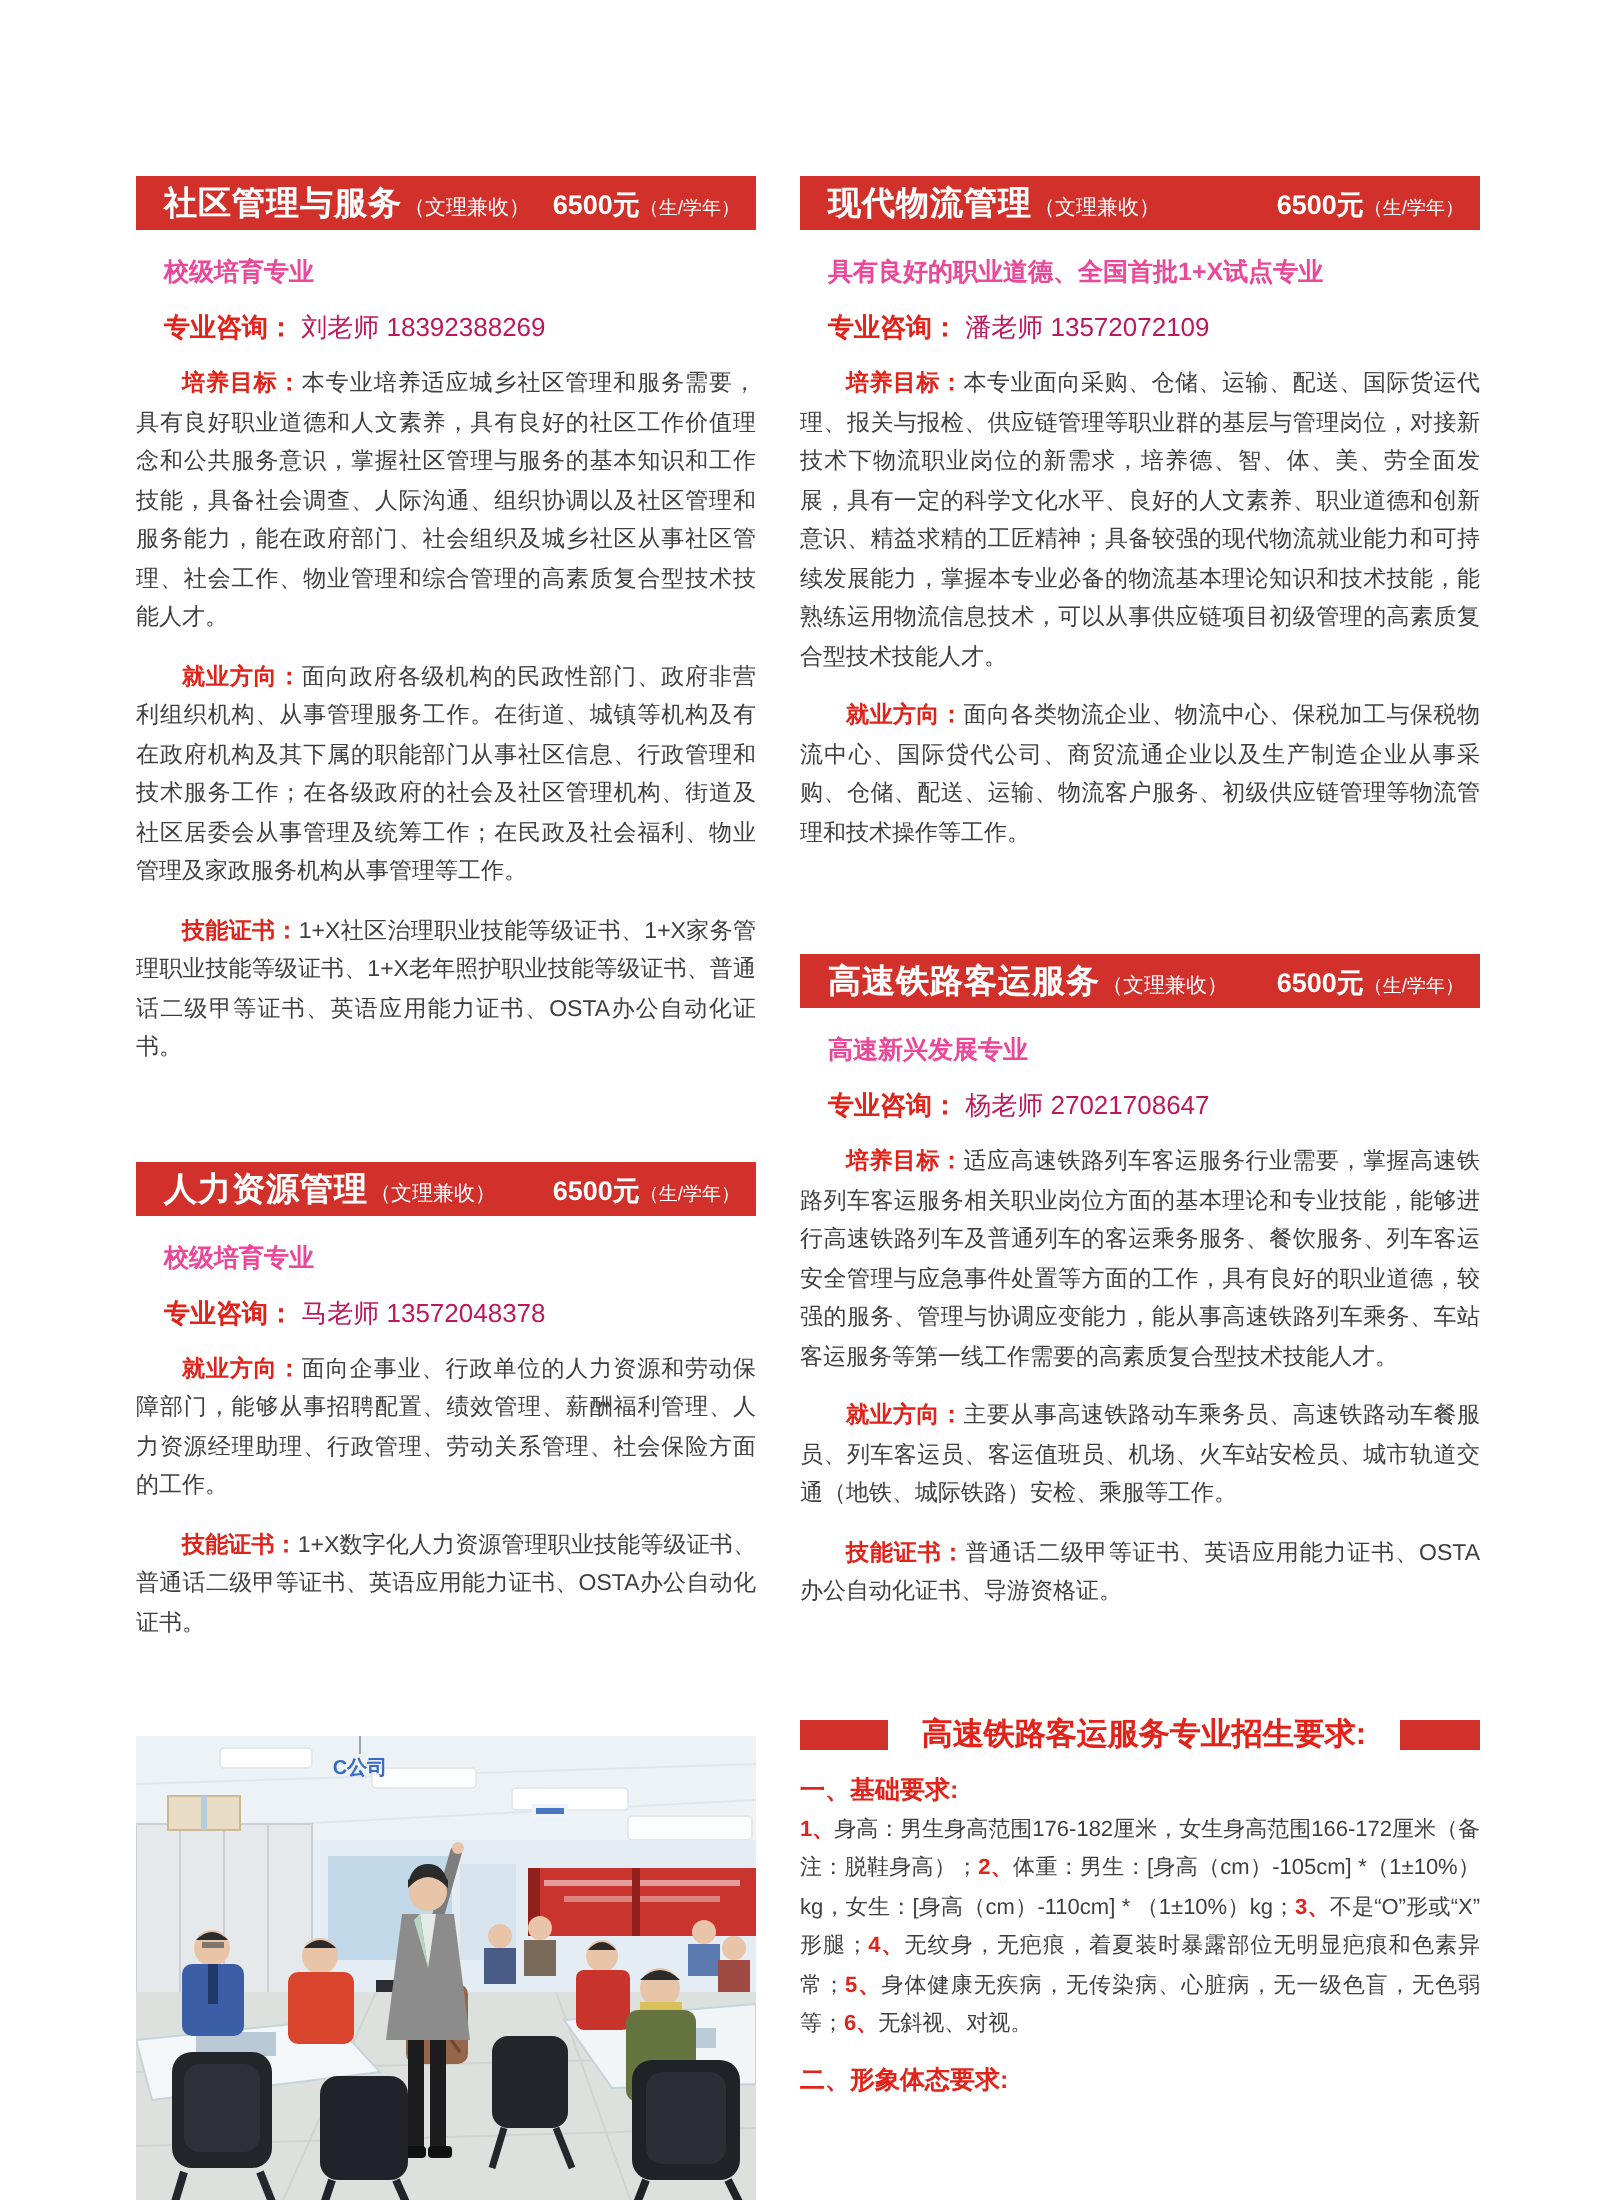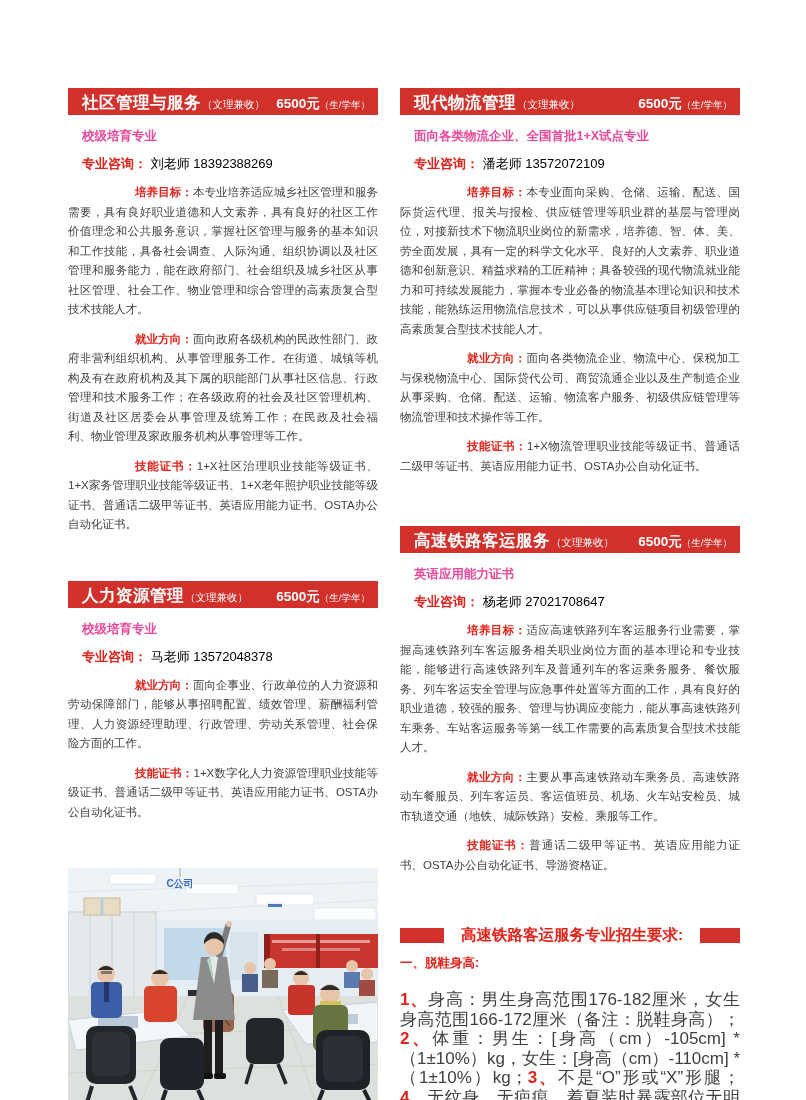--- a/index.html
+++ b/index.html
@@ -23,26 +23,26 @@
   }
   .bar-title { font-size:16.5px; font-weight:bold; letter-spacing:0.5px; line-height:20px; }
   .bar-sub   { font-size:10.5px; margin-left:1px; }
   .bar-price { margin-left:auto; font-size:13.5px; font-weight:bold; }
   .bar-unit  { font-size:9.5px; }
   .tag {
     margin:13px 0 0 14px; color:#ec4899; font-weight:bold; font-size:12.5px;
   }
   .consult { margin:10px 0 0 14px; font-size:13px; }
   .consult-label { color:#e2231a; font-weight:bold; }
-  .consult-value { color:#000000; }
+  .consult-value { color:#be185d; }
   .para {
     margin-top:10px; font-size:11.5px; line-height:19.5px;
     text-align:justify; text-indent:2em; color:#3f3f3f;
   }
-  .plabel { color:#e2231a; font-weight:bold;margin-left:44px; }
+  .plabel { color:#e2231a; font-weight:bold; }
 
   
   .photo {
     margin-top:16px; width:310px; height:240px; overflow:hidden;
     background:#eef2f5;
   }
   .photo svg { display:block; width:100%; height:100%; }
 
   
   .requirements { margin-top:26px; }
@@ -50,21 +50,21 @@
   .req-block { flex:0 0 44px; height:15px; background:#d2302a; }
   .req-block.small { flex:0 0 40px; }
   .req-title {
     flex:1; text-align:center; color:#e2231a; font-weight:bold;
     font-size:15.5px; white-space:nowrap;
   }
   .req-section-heading {
     margin-top:9px; color:#e2231a; font-weight:bold; font-size:12.5px;
   }
   .req-para {
-    margin-top:18px; font-size:17px; line-height:19.5px; text-align:justify;
+    margin-top:2px; font-size:11px; line-height:19.5px; text-align:justify;
     color:#3f3f3f;
   }
   .run-red { color:#e2231a; font-weight:bold; }
 </style>
 </head>
 <body>
 
 <div class="page">
   <div class="cols">
 
@@ -223,56 +223,55 @@
 
     <div class="col-right">
 
       <section class="program">
         <header class="bar">
           <span class="bar-title">现代物流管理</span>
           <span class="bar-sub">（文理兼收）</span>
           <span class="bar-price">6500元</span>
           <span class="bar-unit">（生/学年）</span>
         </header>
-        <div class="tag">面向各类物流企业、全国首批1+X试点专业</div>
+        <div class="tag">具有良好的职业道德、全国首批1+X试点专业</div>
         <div class="consult">
           <span class="consult-label">专业咨询：</span>
           <span class="consult-value">潘老师 13572072109</span>
         </div>
         <p class="para"><span class="plabel">培养目标：</span><span>本专业面向采购、仓储、运输、配送、国际货运代理、报关与报检、供应链管理等职业群的基层与管理岗位，对接新技术下物流职业岗位的新需求，培养德、智、体、美、劳全面发展，具有一定的科学文化水平、良好的人文素养、职业道德和创新意识、精益求精的工匠精神；具备较强的现代物流就业能力和可持续发展能力，掌握本专业必备的物流基本理论知识和技术技能，能熟练运用物流信息技术，可以从事供应链项目初级管理的高素质复合型技术技能人才。</span></p>
         <p class="para"><span class="plabel">就业方向：</span><span>面向各类物流企业、物流中心、保税加工与保税物流中心、国际贷代公司、商贸流通企业以及生产制造企业从事采购、仓储、配送、运输、物流客户服务、初级供应链管理等物流管理和技术操作等工作。</span></p>
-        <p class="para"><span class="plabel">技能证书：</span><span>1+X物流管理职业技能等级证书、普通话二级甲等证书、英语应用能力证书、OSTA办公自动化证书。</span></p>
       </section>
 
       <section class="program">
         <header class="bar">
           <span class="bar-title">高速铁路客运服务</span>
           <span class="bar-sub">（文理兼收）</span>
           <span class="bar-price">6500元</span>
           <span class="bar-unit">（生/学年）</span>
         </header>
-        <div class="tag">英语应用能力证书</div>
+        <div class="tag">高速新兴发展专业</div>
         <div class="consult">
           <span class="consult-label">专业咨询：</span>
           <span class="consult-value">杨老师 27021708647</span>
         </div>
         <p class="para"><span class="plabel">培养目标：</span><span>适应高速铁路列车客运服务行业需要，掌握高速铁路列车客运服务相关职业岗位方面的基本理论和专业技能，能够进行高速铁路列车及普通列车的客运乘务服务、餐饮服务、列车客运安全管理与应急事件处置等方面的工作，具有良好的职业道德，较强的服务、管理与协调应变能力，能从事高速铁路列车乘务、车站客运服务等第一线工作需要的高素质复合型技术技能人才。</span></p>
         <p class="para"><span class="plabel">就业方向：</span><span>主要从事高速铁路动车乘务员、高速铁路动车餐服员、列车客运员、客运值班员、机场、火车站安检员、城市轨道交通（地铁、城际铁路）安检、乘服等工作。</span></p>
         <p class="para"><span class="plabel">技能证书：</span><span>普通话二级甲等证书、英语应用能力证书、OSTA办公自动化证书、导游资格证。</span></p>
       </section>
 
       <section class="requirements">
         <div class="req-title-row">
           <span class="req-block"></span>
           <span class="req-title">高速铁路客运服务专业招生要求:</span>
           <span class="req-block small"></span>
         </div>
 
         <div class="req-section">
-          <div class="req-section-heading">一、脱鞋身高:</div>
+          <div class="req-section-heading">一、基础要求:</div>
           <p class="req-para"><span class="run-red">1、</span><span>身高：男生身高范围176-182厘米，女生身高范围166-172厘米（备注：脱鞋身高）；</span><span class="run-red">2、</span><span>体重：男生：[身高（cm）-105cm] *（1±10%）kg，女生：[身高（cm）-110cm] * （1±10%）kg；</span><span class="run-red">3、</span><span>不是“O”形或“X”形腿；</span><span class="run-red">4、</span><span>无纹身，无疤痕，着夏装时暴露部位无明显疤痕和色素异常；</span><span class="run-red">5、</span><span>身体健康无疾病，无传染病、心脏病，无一级色盲，无色弱等；</span><span class="run-red">6、</span><span>无斜视、对视。</span></p>
         </div>
 
         <div class="req-section">
           <div class="req-section-heading">二、形象体态要求:</div>
           <p class="req-para"></p>
         </div>
 
       </section>
 

